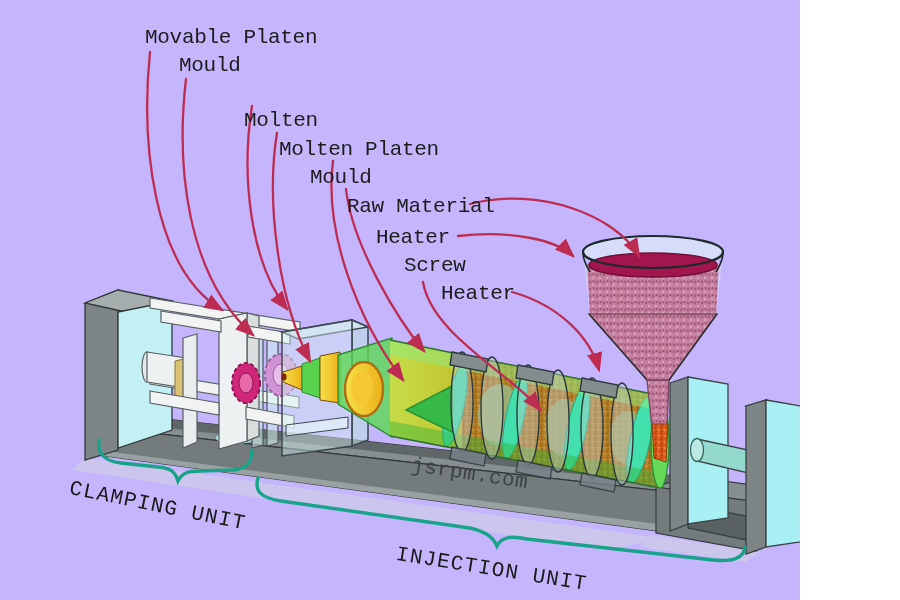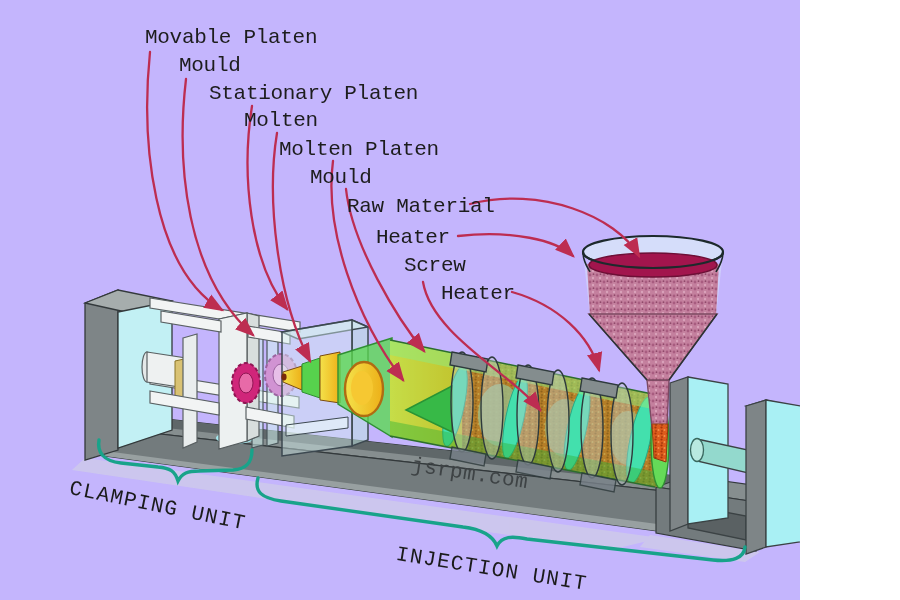--- a/index.html
+++ b/index.html
@@ -205,21 +205,20 @@
   </g>
 
   <g fill="none" stroke="#18a38a" stroke-width="3.4" stroke-linecap="round">
     <path d="M99,440 C97,452 103,461 121,463 L158,467 C170,468 175,471 178,481 C182,473 188,471 199,471 L233,470 C247,469 252,462 252,450"></path>
     <path d="M258,478 C254,492 262,498 281,501 L463,527 C480,529 492,534 497,546 C502,536 512,536 527,539 L713,560 C733,562 744,558 745,547"></path>
   </g>
 </svg>
 
 <div class="plabel" style="left:145px;top:26px">Movable Platen</div>
 <div class="plabel" style="left:179px;top:54px">Mould</div>
-<div class="plabel" style="left:209px;top:82px">Stationary Platen</div>
 <div class="plabel" style="left:244px;top:109px">Molten</div>
 <div class="plabel" style="left:279px;top:138px">Molten Platen</div>
 <div class="plabel" style="left:310px;top:166px">Mould</div>
 <div class="plabel" style="left:347px;top:195px">Raw Material</div>
 <div class="plabel" style="left:376px;top:226px">Heater</div>
 <div class="plabel" style="left:404px;top:254px">Screw</div>
 <div class="plabel" style="left:441px;top:282px">Heater</div>
 
 <div class="seclabel" id="clamping-label">CLAMPING UNIT</div>
 <div class="seclabel" id="injection-label">INJECTION UNIT</div>

